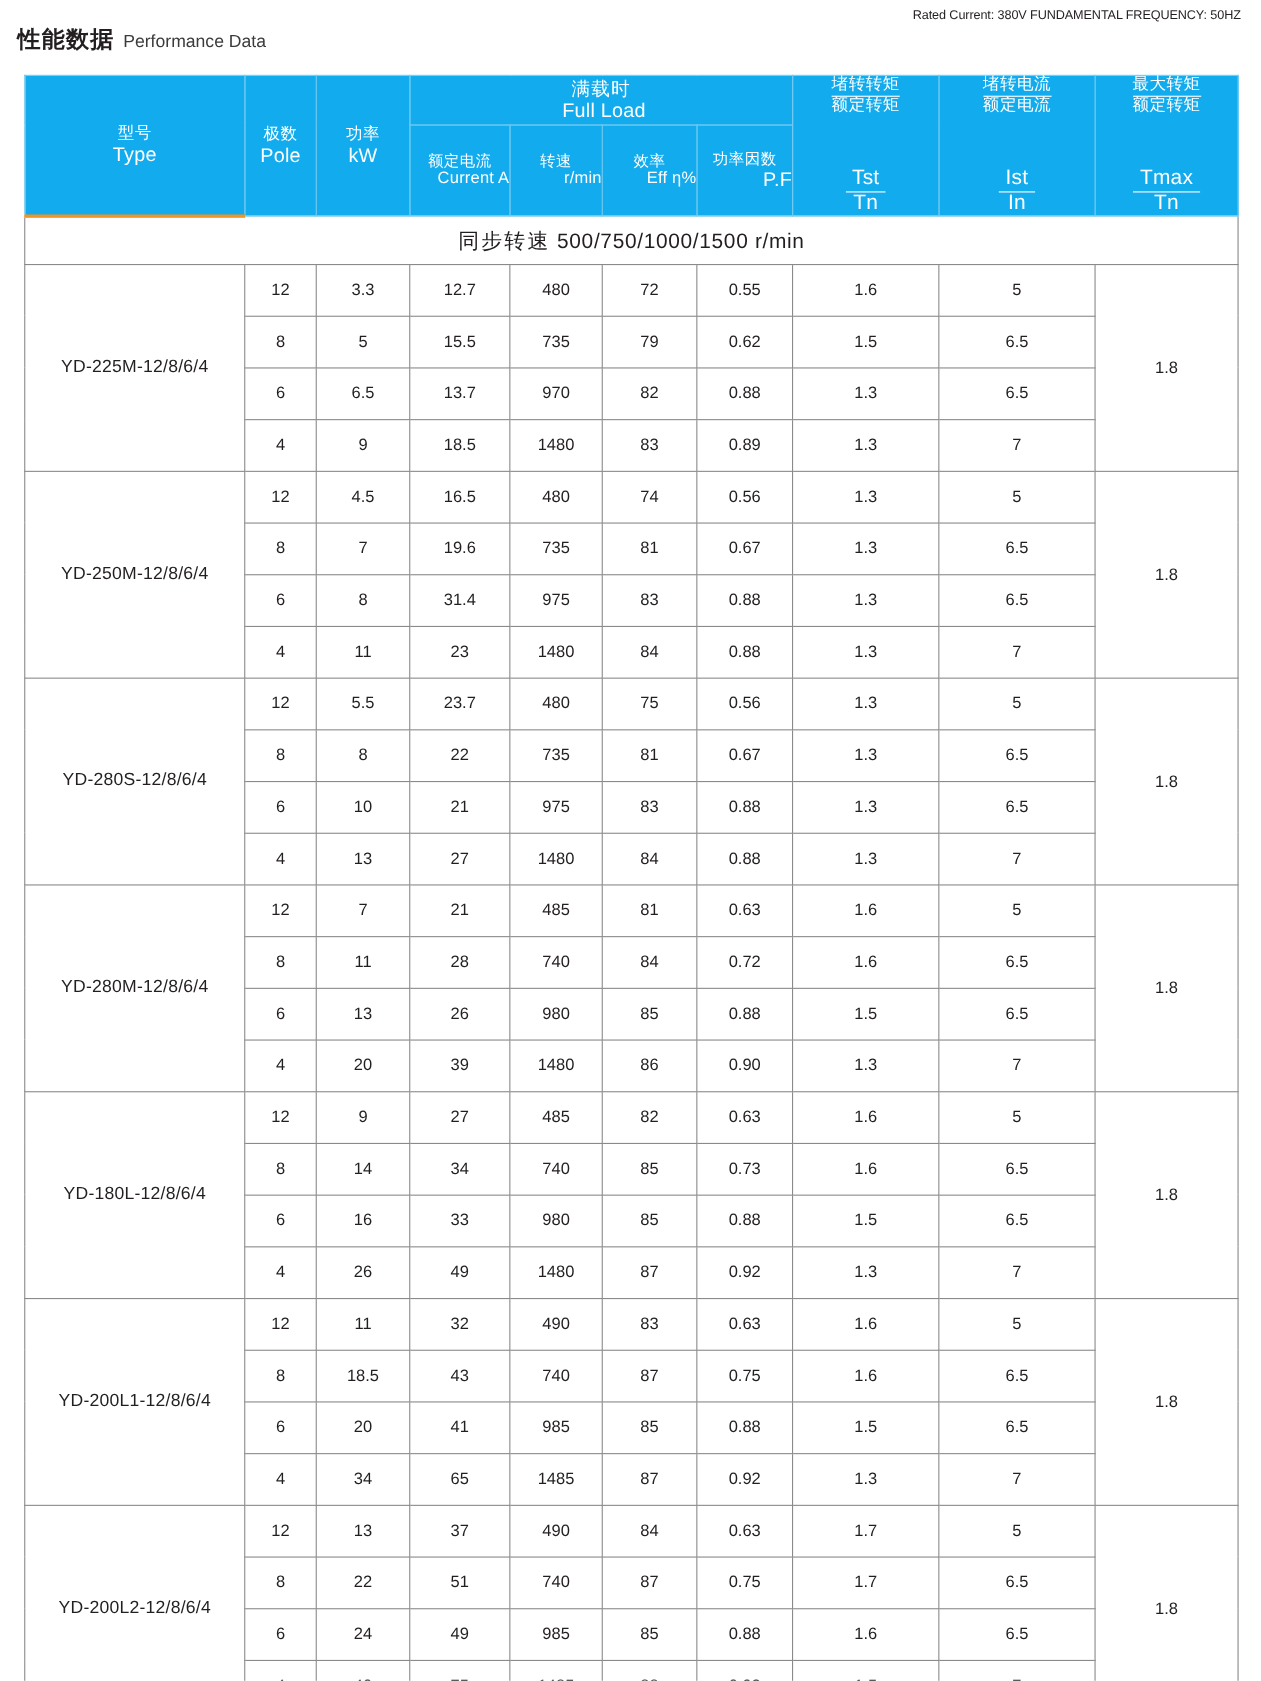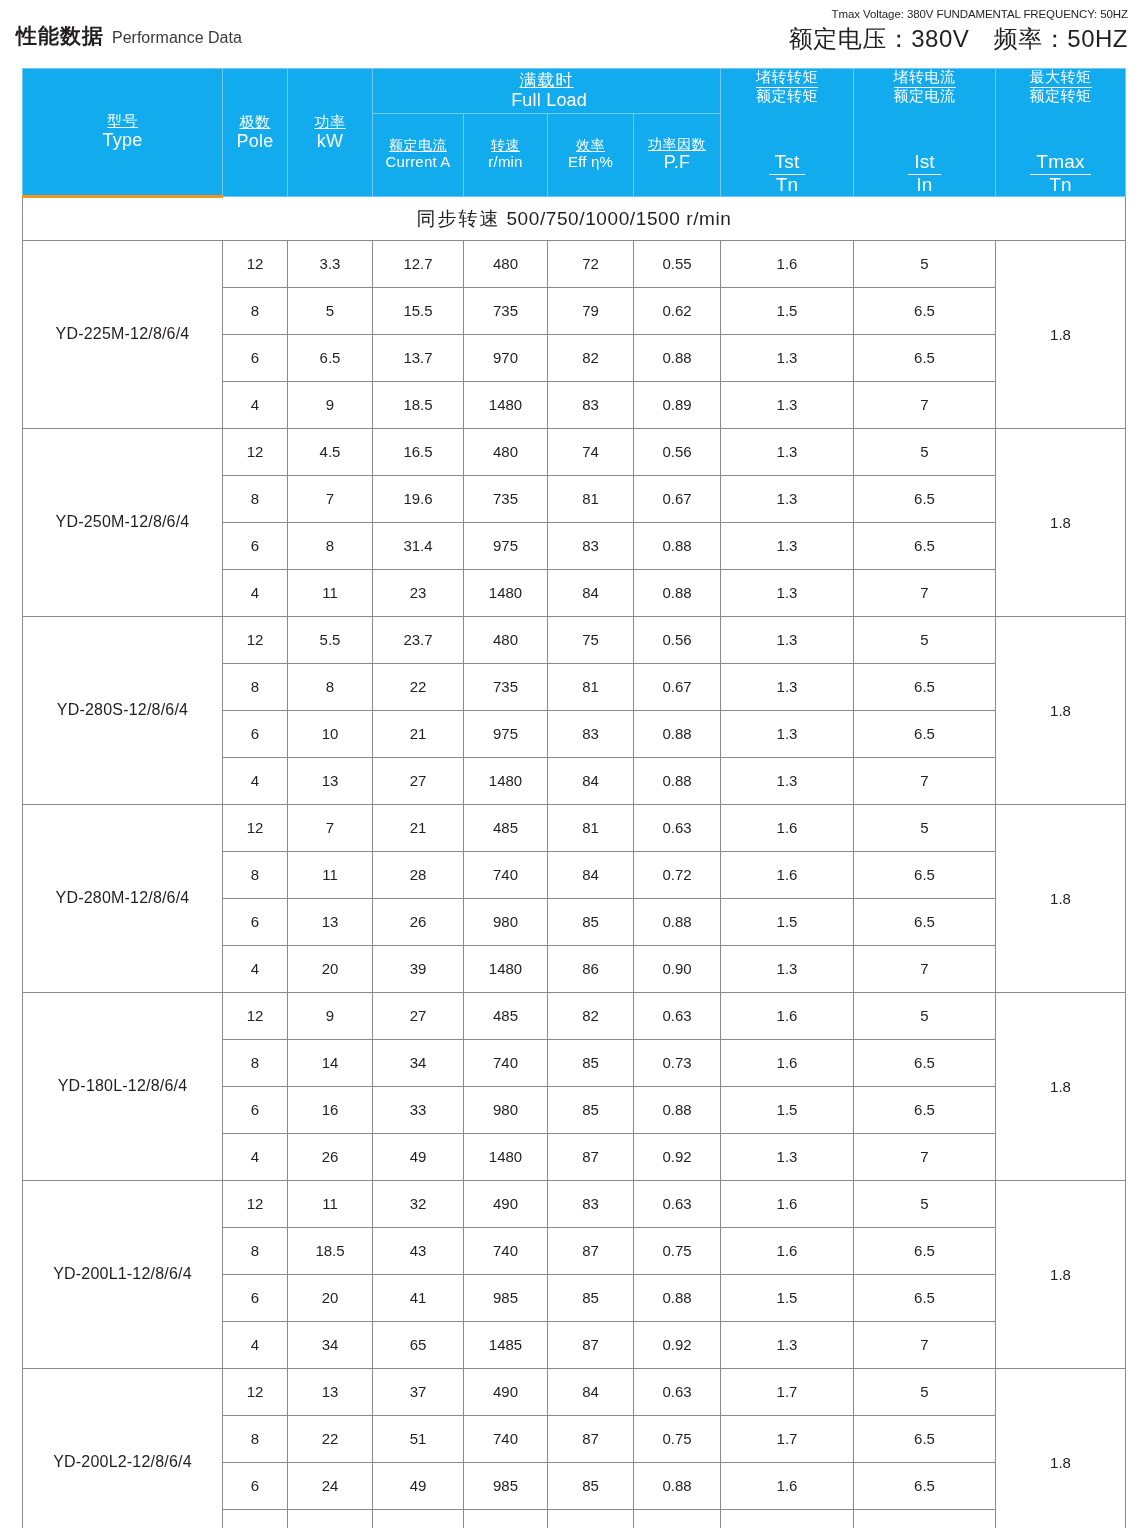--- a/index.html
+++ b/index.html
@@ -86,29 +86,28 @@
   .hcell {
     background: #12ABEE;
     color: #ffffff;
     line-height: 1.12;
     border: 1px solid #6fc9f0 !important;
   }
   .hcell .cn {
     font-size: 15px;
     display: block;
     letter-spacing: 0.5px;
-    text-decoration: underline;
   }
   .hcell .en {
     font-size: 18px;
     display: block;
     letter-spacing: 0.2px;
   }
   .hcell.small .cn { font-size: 14px; }
-  .hcell.small .en { font-size: 15px; }
+  .hcell.small .en { font-size: 15px; text-align: right; }
 
   .hcell.type-col {
     border-bottom: 3px solid #F6921E !important;
   }
 
   .group-head .cn {
     font-size: 17px;
     letter-spacing: 1px;
   }
   .group-head .en {
@@ -173,22 +172,21 @@
 </style>
 </head>
 <body>
 
 <div class="page-head">
   <div class="title-block">
     <span class="title-cn">性能数据</span>
     <span class="title-en">Performance Data</span>
   </div>
   <div class="rating-block">
-    <div class="rating-en">Tmax Voltage: 380V FUNDAMENTAL FREQUENCY: 50HZ</div>
-    <div class="rating-cn">额定电压：380V　频率：50HZ</div>
+    <div class="rating-en">Rated Current: 380V FUNDAMENTAL FREQUENCY: 50HZ</div>
   </div>
 </div>
 
 <div class="table-wrap">
   <table class="perf">
     <colgroup>
       <col style="width:200px">
       <col style="width:65px">
       <col style="width:85px">
       <col style="width:91px">

